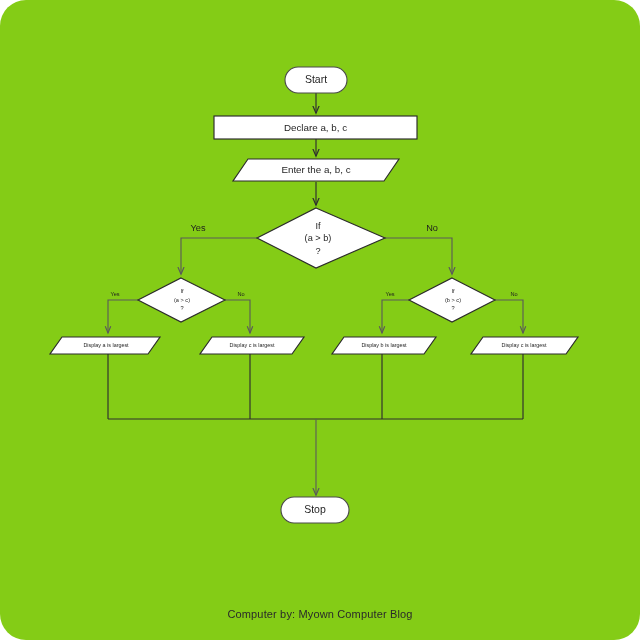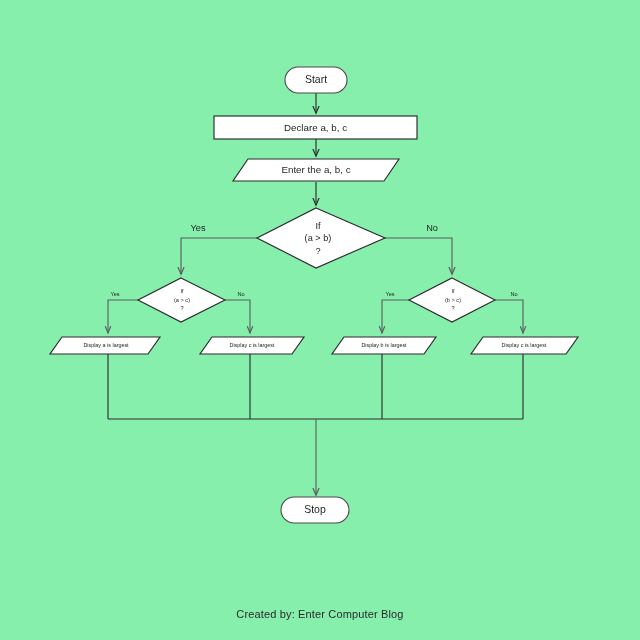--- a/index.html
+++ b/index.html
@@ -12,21 +12,22 @@
     width: 640px;
     height: 640px;
     font-family: "Liberation Sans", sans-serif;
     color: #1a1a1a;
     overflow: hidden;
   }
   #flow-root {
     position: relative;
     width: 640px;
     height: 640px;
-    background: #86efac;
+    background: #84cc16;
+    border-radius: 26px;
   }
   svg#flow-svg {
     position: absolute;
     left: 0;
     top: 0;
     width: 640px;
     height: 640px;
     display: block;
   }
   .shape-outline {
@@ -162,15 +163,15 @@
     <polygon class="shape-outline" points="344,337 436,337 424,354 332,354"></polygon>
     <text class="node-text t-io-small" x="384" y="345.5">Display b is largest</text>
 
     <polygon class="shape-outline" points="483,337 578,337 566,354 471,354"></polygon>
     <text class="node-text t-io-small" x="524" y="345.5">Display c is largest</text>
 
     <rect class="pill-outline" x="281" y="497" width="68" height="26" rx="13" ry="13"></rect>
     <text class="node-text t-pill" x="315" y="510.5">Stop</text>
   </svg>
 
-  <div class="caption">Created by: Enter Computer Blog</div>
+  <div class="caption">Computer by: Myown Computer Blog</div>
 
 </div>
 
 </body></html>

